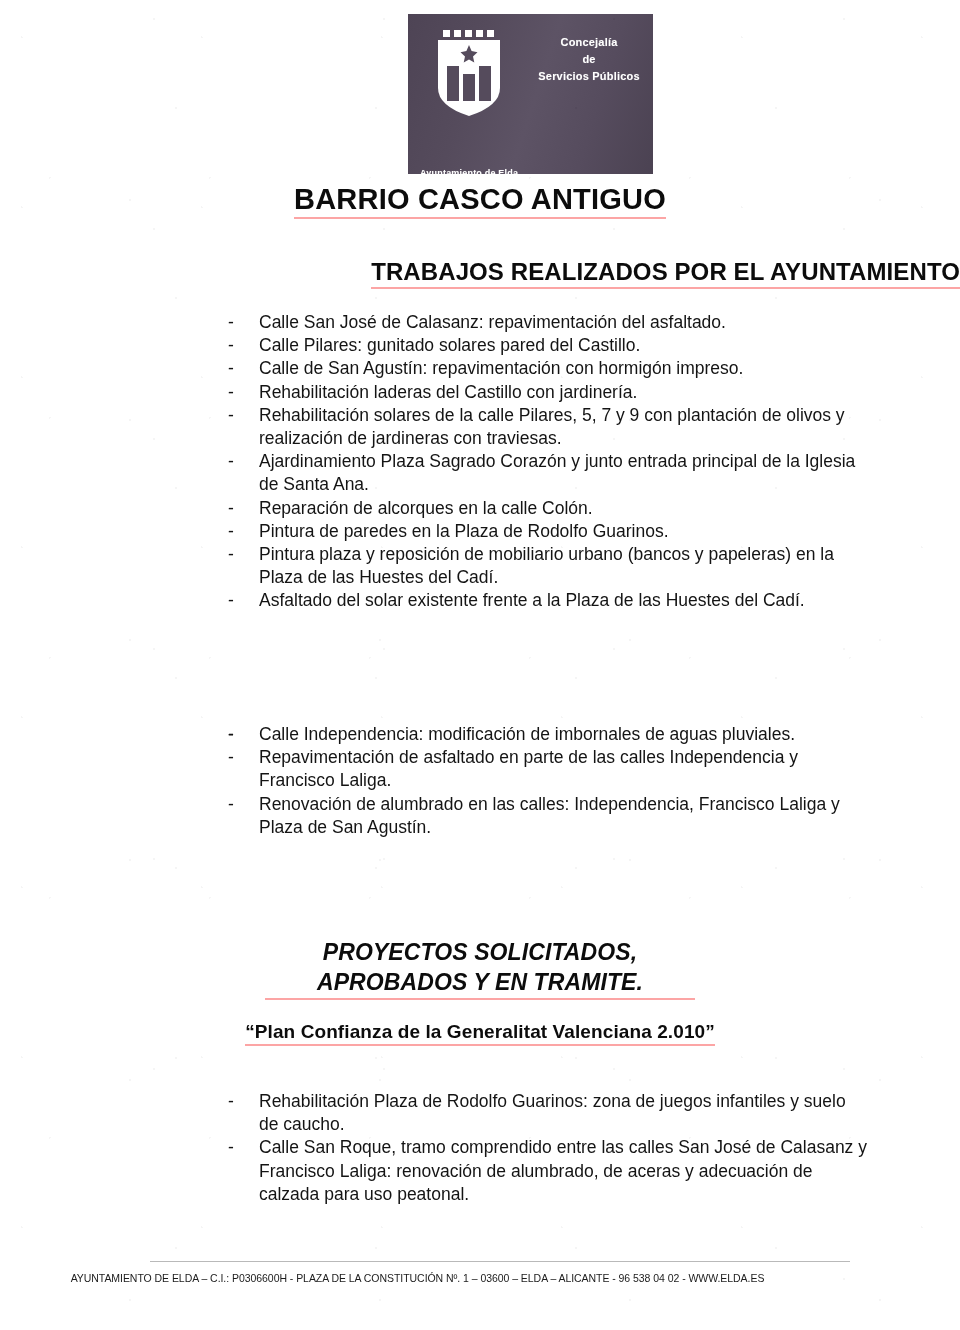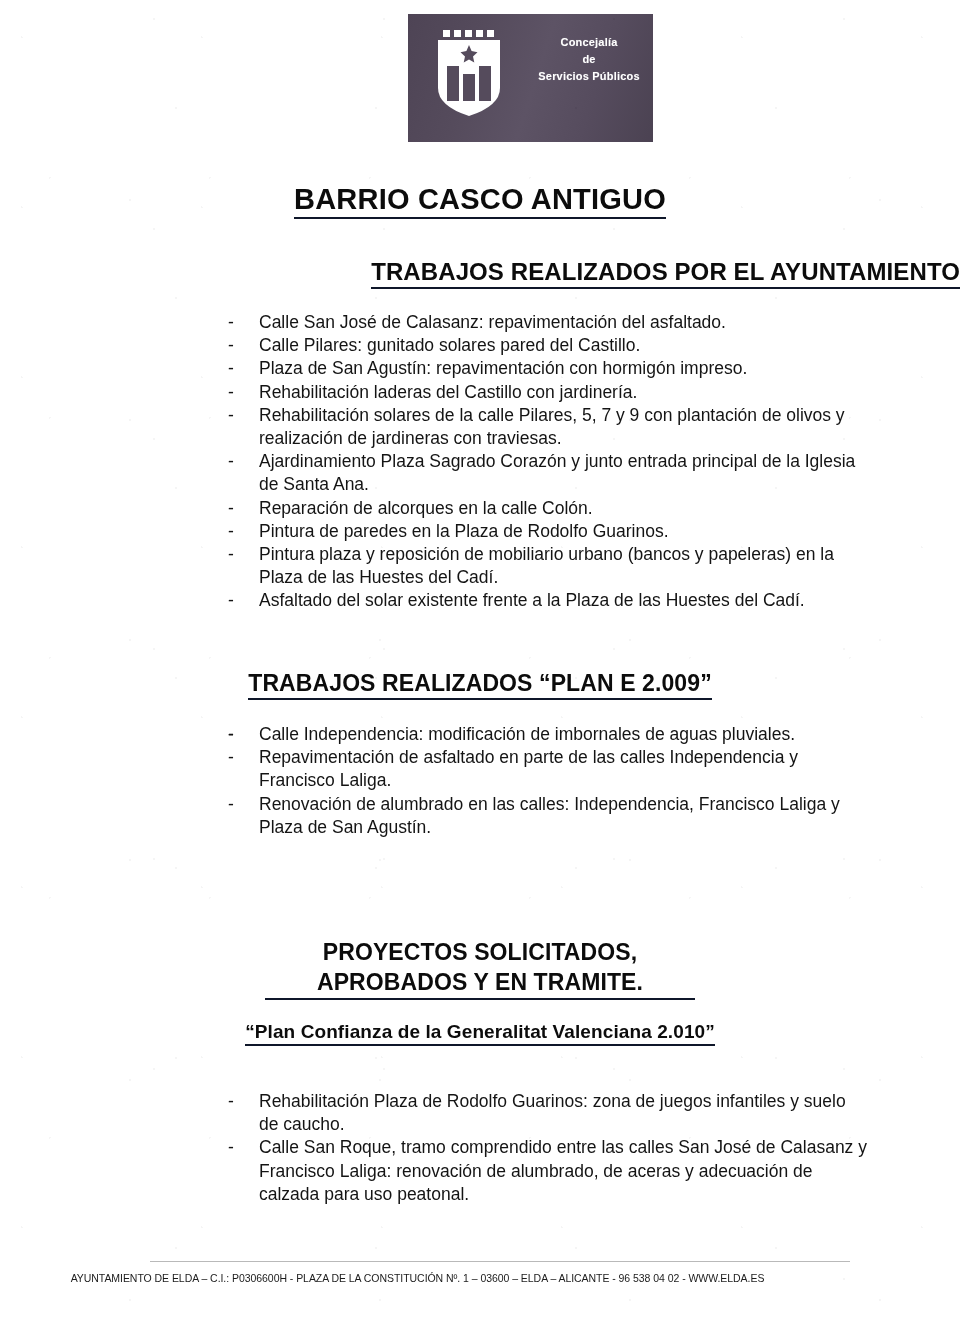--- a/index.html
+++ b/index.html
@@ -22,21 +22,21 @@
     height: 1330px;
     box-sizing: border-box;
   }
 
   
   .letterhead {
     position: absolute;
     left: 408px;
     top: 14px;
     width: 245px;
-    height: 128px;
+    height: 160px;
     background: linear-gradient(108deg, #4e4455 0%, #554b5c 28%, #5d5365 52%, #564c5e 74%, #4b4252 100%);
   }
   .letterhead .crest-wrap {
     position: absolute;
     left: 22px;
     top: 12px;
     width: 78px;
     height: 92px;
   }
   .letterhead .crest-wrap svg { display: block; }
@@ -69,28 +69,28 @@
   .h-title {
     position: absolute;
     left: 0;
     width: 960px;
     text-align: center;
     font-weight: bold;
     color: #0c0c0c;
   }
   .h-title span {
     display: inline-block;
-    border-bottom: 2px solid #0f172a;
+    border-bottom: 2px solid #fca5a5;
     padding-bottom: 1px;
   }
 
   #doc-title        { top: 183px; font-size: 29px; letter-spacing: 0.2px; }
   #section1-title   { top: 258px; font-size: 24px; letter-spacing: 0.1px; text-align: right; }
   #section2-title   { top: 670px; font-size: 23px; letter-spacing: 0.1px; }
-  #section3-title   { top: 937px; font-size: 23px; letter-spacing: 0.1px; line-height: 30px; width: 960px; }
+  #section3-title   { top: 937px; font-size: 23px; letter-spacing: 0.1px; line-height: 30px; width: 960px; font-style: italic; }
   #section3-title .inner {
     display: inline-block;
     width: 430px;
     text-align: center;
   }
   #section3-subtitle { top: 1021px; font-size: 19px; letter-spacing: 0.1px; }
 
   
   .list {
     position: absolute;
@@ -202,21 +202,21 @@
     <div class="item">
       <span class="dash">-</span>
       <span>Calle San José de Calasanz: repavimentación del asfaltado.</span>
     </div>
     <div class="item">
       <span class="dash">-</span>
       <span>Calle Pilares: gunitado solares pared del Castillo.</span>
     </div>
     <div class="item">
       <span class="dash">-</span>
-      <span>Plaza de San Agustín: repavimentación con hormigón impreso.</span>
+      <span>Calle de San Agustín: repavimentación con hormigón impreso.</span>
     </div>
     <div class="item">
       <span class="dash">-</span>
       <span>Rehabilitación laderas del Castillo con jardinería.</span>
     </div>
     <div class="item">
       <span class="dash">-</span>
       <span>Rehabilitación solares de la calle Pilares, 5, 7 y 9 con plantación de olivos y realización de jardineras con traviesas.</span>
     </div>
     <div class="item">
@@ -234,23 +234,20 @@
     <div class="item">
       <span class="dash">-</span>
       <span>Pintura plaza y reposición de mobiliario urbano (bancos y papeleras) en la Plaza de las Huestes del Cadí.</span>
     </div>
     <div class="item justify">
       <span class="dash">-</span>
       <span>Asfaltado del solar existente frente a la Plaza de las Huestes del Cadí.</span>
     </div>
   </div>
 
-  <div class="h-title" id="section2-title">
-    <span>TRABAJOS REALIZADOS “PLAN E  2.009”</span>
-  </div>
 
   <div class="list" id="list-2">
     <div class="item">
       <span class="dash">-</span>
     </div>
     <div class="item">
       <span class="dash">-</span>
       <span>Calle Independencia: modificación de imbornales de aguas pluviales.</span>
     </div>
     <div class="item">

